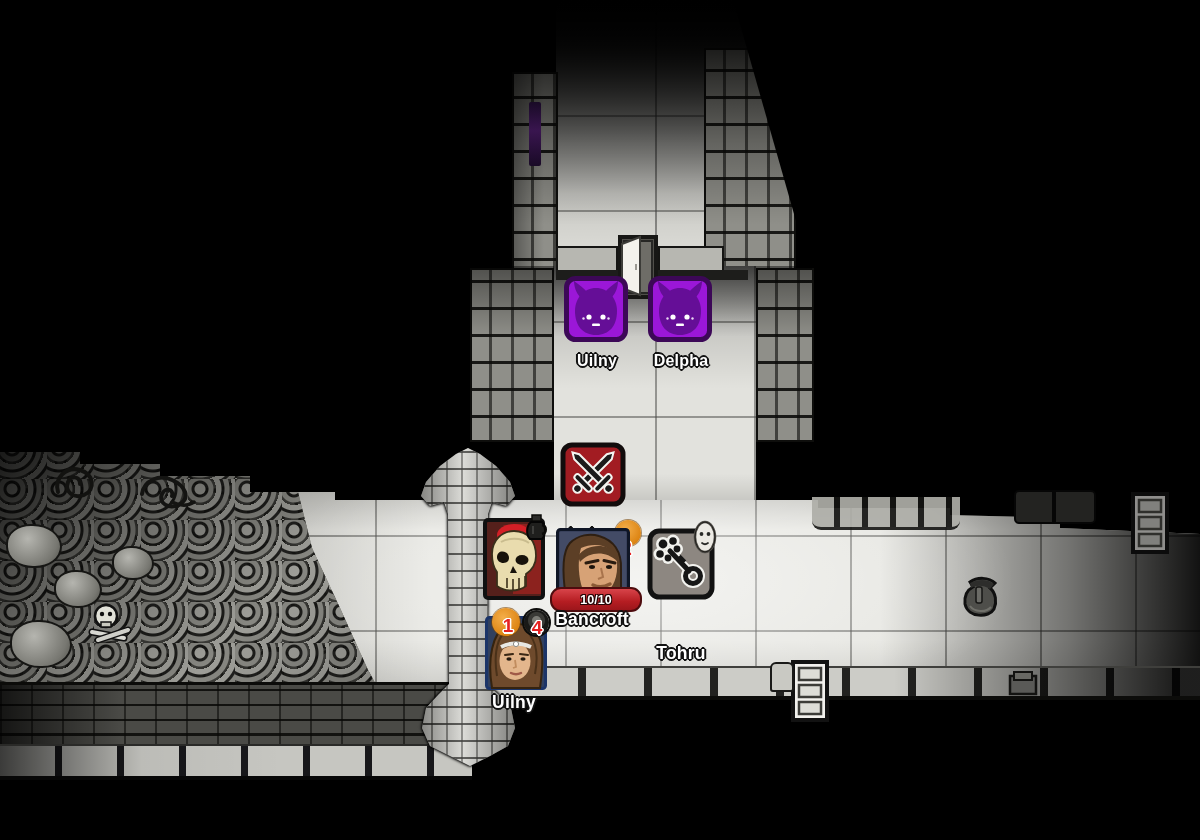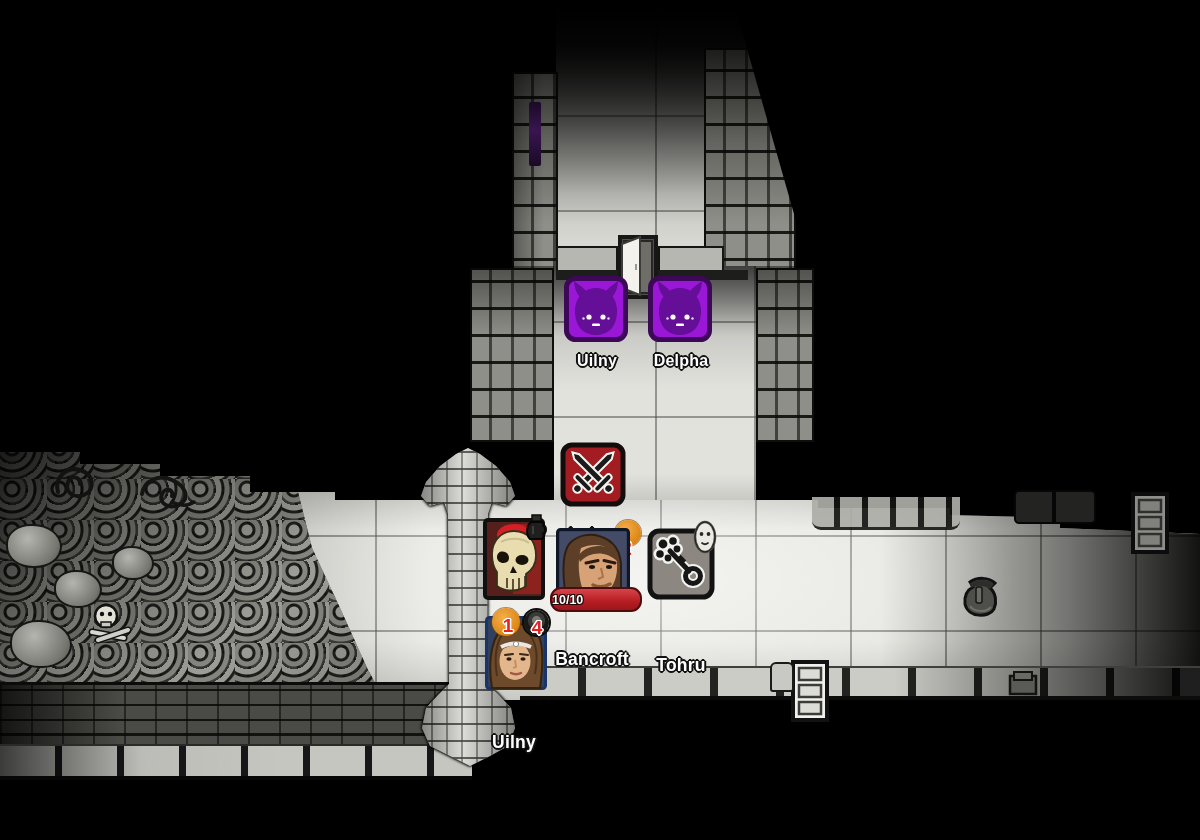--- a/index.html
+++ b/index.html
@@ -86,33 +86,33 @@
       linear-gradient(90deg,rgba(0,0,0,.4),rgba(255,255,255,.18) 45%,rgba(0,0,0,.42)),
       repeating-linear-gradient(0deg,transparent 0 15px,rgba(25,25,22,.8) 15px 17px),
       repeating-linear-gradient(90deg,transparent 0 13px,rgba(25,25,22,.5) 13px 15px);}
   .purple-bar{left:529px;top:102px;width:12px;height:64px;border-radius:2px;
     background:linear-gradient(180deg,#190a26,#39154f 45%,#190a26);}
   
   .lbl{position:absolute;transform:translateX(-50%);color:#fff;font-weight:bold;font-size:16px;
     white-space:nowrap;letter-spacing:.2px;
     text-shadow:2px 0 0 #121212,-2px 0 0 #121212,0 2px 0 #121212,0 -2px 0 #121212,
       1px 1px 0 #121212,-1px -1px 0 #121212,1px -1px 0 #121212,-1px 1px 0 #121212;}
-  .lbl.big{font-size:17.5px;margin-top:40px;}
+  .lbl.big{font-size:17.5px;}
   .disc-orange{position:absolute;border-radius:50%;
     background:radial-gradient(circle at 40% 35%,#f4ae4a,#dd8514 70%,#b96c0d);
     box-shadow:0 0 0 1px rgba(120,70,8,.6);}
   .disc-ring{position:absolute;border-radius:50%;
     background:radial-gradient(circle at 50% 42%,#7b7b75 0 4px,#3a3a36 5px 8px,#191917 9px);
     box-shadow:0 0 0 2px #0d0d0b;}
   .badge-num{position:absolute;color:#e62222;font-weight:bold;font-size:21px;line-height:1;
     text-shadow:1.5px 0 #fff,-1.5px 0 #fff,0 1.5px #fff,0 -1.5px #fff,
       1px 1px #fff,-1px -1px #fff,1px -1px #fff,-1px 1px #fff;}
   .badge-num.sm{font-size:19px;}
   .hpbar{position:absolute;background:linear-gradient(180deg,#d8444a,#b51d22 60%,#9c161b);
-    border:2px solid #4e0c0e;border-radius:11px;display:flex;align-items:center;justify-content:flex-start;}
+    border:2px solid #4e0c0e;border-radius:11px;display:flex;align-items:center;justify-content:center;}
   .hpbar span{color:#fff;font-size:12.5px;font-weight:bold;
     text-shadow:1px 1px 0 #200505,-1px -1px 0 #200505,1px -1px 0 #200505,-1px 1px 0 #200505;}
   .dim{filter:brightness(.6);}
   .halfdim{filter:brightness(.85);}
 </style>
 </head>
 <body>
 
 <div class="scene">
 
@@ -290,21 +290,21 @@
     </g>
     <rect x="31" y="29" width="8" height="4" transform="rotate(45 35 31)" fill="#161616"></rect>
   </svg>
   <svg class="abs" style="left:693px;top:519px;" width="24" height="38" viewBox="0 0 24 38">
     <ellipse cx="12" cy="18" rx="10" ry="15" fill="#eceae4" stroke="#504e49" stroke-width="2.5"></ellipse>
     <ellipse cx="12" cy="18" rx="10" ry="15" fill="none" stroke="#211f1c" stroke-width="1"></ellipse>
     <circle cx="8.5" cy="15" r="1.9" fill="#2a2a28"></circle>
       <circle cx="15.5" cy="15" r="1.9" fill="#2a2a28"></circle>
     <path d="M9 24 Q12 26.5 15 24" stroke="#2a2a28" fill="none" stroke-width="1.7" stroke-linecap="round"></path>
   </svg>
-  <div class="lbl big" style="left:681px;top:615px;">Tohru</div>
+  <div class="lbl big" style="left:681px;top:643px;">Tohru</div>
 
   <svg class="abs" style="left:483px;top:518px;" width="62" height="82" viewBox="0 0 62 82">
     <rect x="2" y="2" width="58" height="78" rx="3" fill="#55201b" stroke="#101010" stroke-width="4"></rect>
     <path d="M30 6 L58 6 L58 76 L30 76 Z" fill="#8c221e"></path>
     <ellipse cx="31" cy="17" rx="17" ry="11" fill="#d41f26"></ellipse>
     <path d="M9 36 C9 22 19 13 31 13 C45 13 53 23 53 38 C53 46 49 52 43 56 L43 68 C35 74 22 74 14 68 L14 54 C10 49 9 43 9 36 Z" fill="#e9dcae" stroke="#3a2f1a" stroke-width="1.8"></path>
     <path d="M14 39 C14 34 19 32 23 34.5 C27 37 27 43 23 44.5 C19 46 14 44 14 39 Z" fill="#17120a"></path>
     <ellipse cx="39" cy="42" rx="6.5" ry="5" fill="#17120a"></ellipse>
     <path d="M30 48 L34 55 L27 55 Z" fill="#17120a"></path>
     <g stroke="#3a2f1a" stroke-width="1.6">

